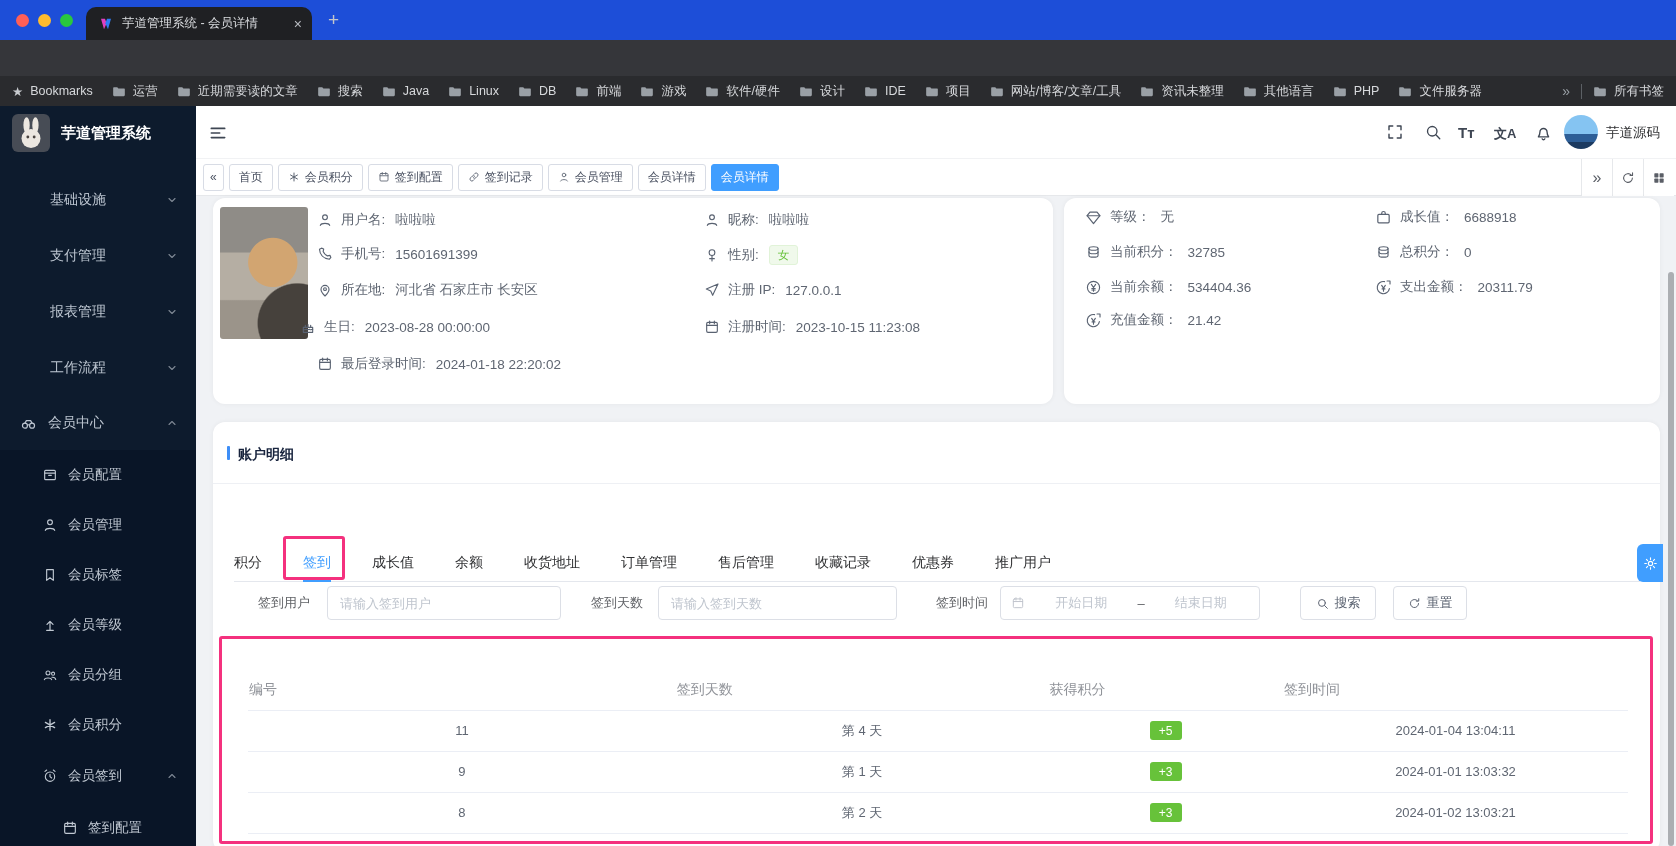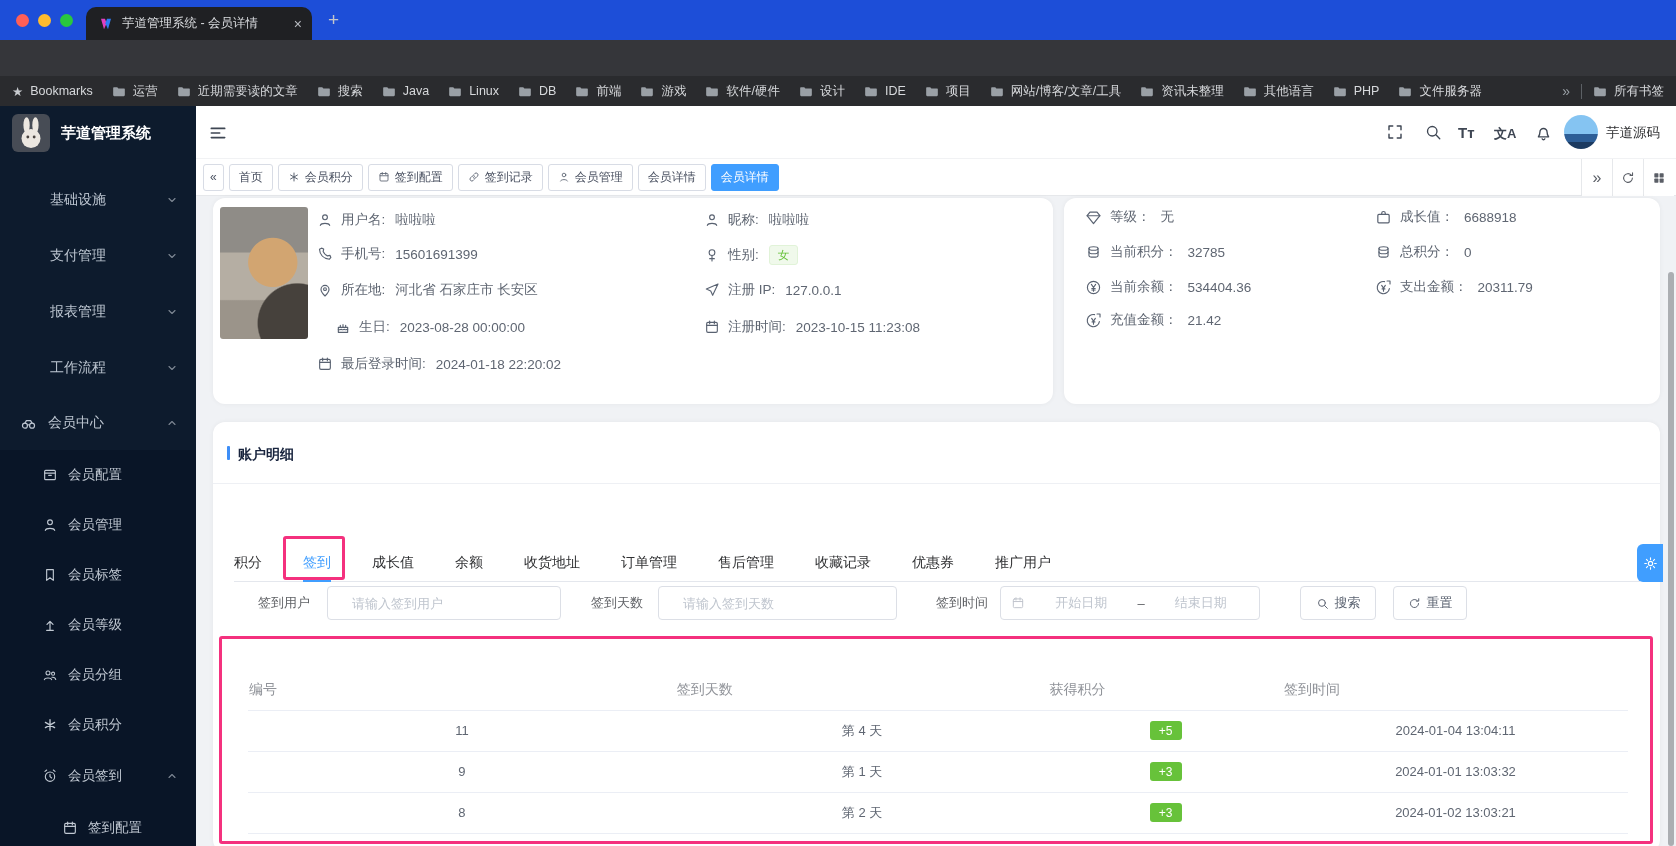--- a/index.html
+++ b/index.html
@@ -72,21 +72,21 @@
      radial-gradient(circle at 88% 88%,#46413c 0 28%,rgba(0,0,0,0) 29%),
      linear-gradient(180deg,#8f8c87 0 34%,#b5aea3 35% 70%,#9b948a 71%);}
   .tag-green{display:inline-block;background:#f0f9eb;border:1px solid #e1f3d8;color:#67c23a;border-radius:3px;padding:1.5px 8px;font-size:11.5px;line-height:15px;}
   .sec-title{position:absolute;left:14px;top:24px;display:flex;align-items:flex-start;font-size:14px;font-weight:700;color:#17233d;}
   .sec-bar{width:3px;height:14px;background:#3e8ef7;margin-right:8px;border-radius:1px;}
   .acc-tabs{position:absolute;left:21px;top:120px;right:20px;height:40px;border-bottom:1px solid #e4e7ed;display:flex;gap:41px;}
   .atab{font-size:14px;color:#303133;font-weight:500;line-height:40px;position:relative;white-space:nowrap;}
   .atab.active{color:#409eff;}
   .atab.active::after{content:"";position:absolute;left:0;right:0;bottom:-1px;height:2px;background:#409eff;}
   .flabel{position:absolute;top:164px;height:34px;line-height:34px;font-size:13px;color:#606266;white-space:nowrap;}
-  .finput{position:absolute;top:164px;height:34px;border:1px solid #dcdfe6;border-radius:4px;font-size:13px;color:#606266;padding:0 24px;outline:none;background:#fff;}
+  .finput{position:absolute;top:164px;height:34px;border:1px solid #dcdfe6;border-radius:4px;font-size:13px;color:#606266;padding:0 12px;outline:none;background:#fff;}
   .finput::placeholder{color:#bfc5ce;}
   .daterange{position:absolute;top:164px;height:34px;border:1px solid #dcdfe6;border-radius:4px;display:flex;align-items:center;padding:0 10px;gap:8px;font-size:13px;color:#bfc5ce;background:#fff;}
   .fbtn{position:absolute;top:164px;height:34px;border:1px solid #dcdfe6;border-radius:4px;background:#fff;display:flex;align-items:center;justify-content:center;gap:6px;font-size:13px;color:#5a6270;}
   .annotate{position:absolute;border:3px solid #f4317e;border-radius:3px;pointer-events:none;}
   table.grid{position:absolute;left:35px;right:32px;top:248px;width:1380px;border-collapse:collapse;table-layout:fixed;}
   table.grid th{height:40px;font-size:14px;color:#909399;font-weight:400;border-bottom:1px solid #ebeef5;text-align:left;}
   table.grid td{height:41px;font-size:13px;color:#5f6672;border-bottom:1px solid #ebeef5;text-align:center;}
   .badge{display:inline-block;background:#67c23a;color:#fff;border-radius:3px;padding:2.5px 9px;font-size:12px;line-height:14px;}
   .gearbtn{position:absolute;left:1441px;top:348px;width:26px;height:38px;background:#409eff;border-radius:6px 0 0 6px;display:flex;align-items:center;justify-content:center;color:#fff;}
   .scrollthumb{position:absolute;left:1472px;top:76px;width:6px;height:574px;background:#abaeb2;border-radius:3px;}
@@ -699,21 +699,21 @@
           <span class="lbl">手机号:</span>
           <span>15601691399</span>
         </div>
       <div class="prow" style="left:104px;top:83px">
           <svg class="gicon ic" width="16" height="16">
             <use href="#i-pin"></use>
           </svg>
           <span class="lbl">所在地:</span>
           <span>河北省 石家庄市 长安区</span>
         </div>
-      <div class="prow" style="left:122px;top:120px">
+      <div class="prow" style="left:87px;top:120px">
           <svg class="gicon ic" width="16" height="16">
             <use href="#i-cake"></use>
           </svg>
           <span class="lbl">生日:</span>
           <span>2023-08-28 00:00:00</span>
         </div>
       <div class="prow" style="left:104px;top:157px">
           <svg class="gicon ic" width="16" height="16">
             <use href="#i-calendar"></use>
           </svg>

